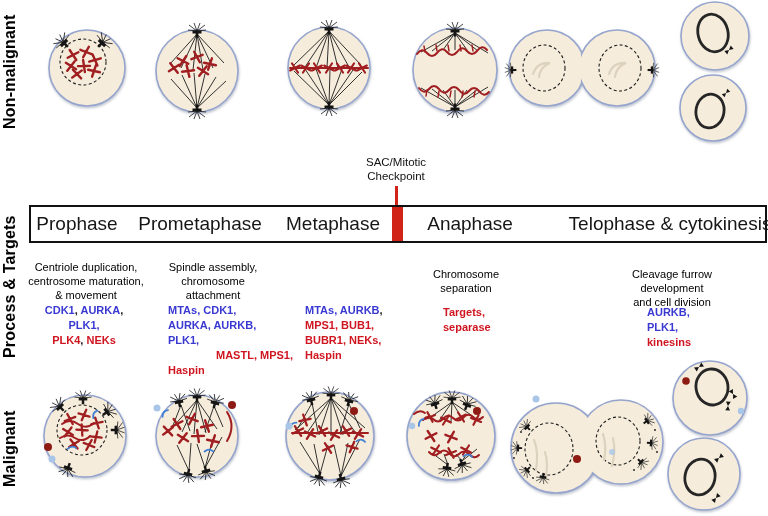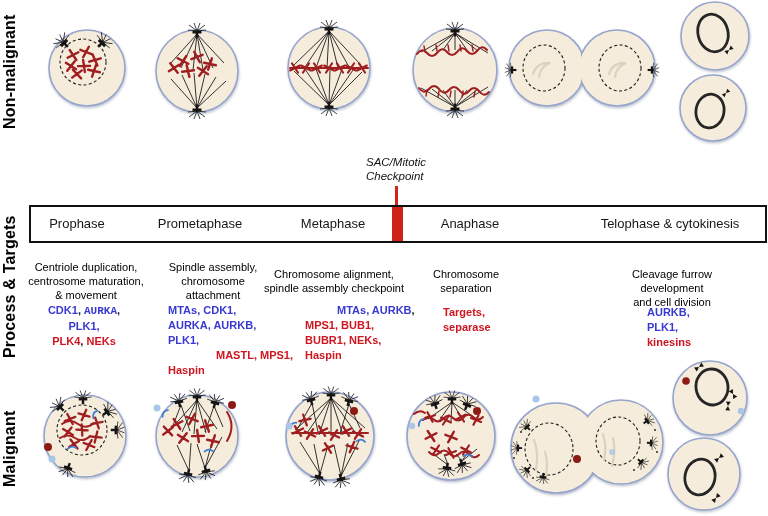--- a/index.html
+++ b/index.html
@@ -3,26 +3,26 @@
 <meta charset="utf-8">
 <style>
   html,body{margin:0;padding:0;background:#fff;}
   .canvas{position:relative;width:768px;height:516px;background:#fff;overflow:hidden;
           font-family:"Liberation Sans", sans-serif;color:#1a1a1a;}
   .vlabel{position:absolute;left:1px;writing-mode:vertical-rl;transform:rotate(180deg);
           font-size:16px;font-weight:bold;text-align:center;letter-spacing:.2px;color:#000;}
   .row-svg{position:absolute;left:0;}
   .phase-bar{position:absolute;left:29px;top:205px;width:734px;height:34px;
              border:2px solid #111;background:#fff;}
-  .phase{position:absolute;top:0;line-height:34px;font-size:13px;color:#161616;
+  .phase{position:absolute;top:0;line-height:34px;font-size:19px;color:#161616;
          transform:translateX(-50%);white-space:nowrap;}
   .sac-block{position:absolute;left:361px;top:0;width:11px;height:34px;background:#cf2417;}
   .sac-stem{position:absolute;left:395px;top:186px;width:3px;height:19px;background:#cf2417;}
   .sac{position:absolute;left:396px;top:155px;transform:translateX(-50%);
-       font-size:11.5px;line-height:1.22;text-align:left;color:#111;white-space:nowrap;font-style:italic;}
+       font-size:11.5px;line-height:1.22;text-align:center;color:#111;white-space:nowrap;}
   .process{position:absolute;font-size:11px;line-height:14px;white-space:pre-line;color:#000;}
   .ta-c{transform:translateX(-50%);text-align:center;}
   .targets{position:absolute;font-size:11px;font-weight:bold;line-height:15px;white-space:nowrap;}
   
   .cell{fill:#f5ecdb;stroke:#96a5cd;stroke-width:1.6;}
   .cfill{fill:#f5ecdb;stroke:none;}
   .nuc{fill:none;stroke:#1f1f1f;stroke-width:1.1;stroke-dasharray:3 2.4;}
   .sp{stroke:#1c1c1c;stroke-width:0.9;fill:none;}
   .chr-line{stroke:#a01d20;stroke-width:2;fill:none;stroke-linecap:round;}
   .chr-tick{stroke:#a01d20;stroke-width:1.5;fill:none;stroke-linecap:round;}
@@ -157,41 +157,39 @@
     <span class="phase" style="left:639px">Telophase &amp; cytokinesis</span>
     <div class="sac-block"></div>
   </div>
 
   <div class="process ta-c" style="left:86px;top:260px">Centriole duplication,
 centrosome maturation,
 &amp; movement</div>
   <div class="process ta-c" style="left:213px;top:260px">Spindle assembly,
 chromosome
 attachment</div>
-  <div class="process ta-c" style="left:334px;top:267px">Chromosome alignment,
-spindle assembly checkpoint</div>
   <div class="process ta-c" style="left:466px;top:267px">Chromosome
 separation</div>
   <div class="process ta-c" style="left:672px;top:267px">Cleavage furrow development
 and cell division</div>
 
   <div class="targets ta-c" style="left:84px;top:303px">
-      <div><span style="color: rgb(57, 57, 210);">CDK1</span><span style="color: rgb(26, 26, 26);">, </span><span style="color: rgb(57, 57, 210); font-family: Liberation Mono, monospace;">AURKA</span><span style="color: rgb(26, 26, 26);">,</span></div>
+      <div><span style="color: rgb(57, 57, 210);">CDK1</span><span style="color: rgb(26, 26, 26);">, </span><span style="color: rgb(57, 57, 210);">AURKA</span><span style="color: rgb(26, 26, 26);">,</span></div>
       <div><span style="color: rgb(57, 57, 210);">PLK1,</span></div>
       <div><span style="color: rgb(207, 21, 32);">PLK4</span><span style="color: rgb(26, 26, 26);">, </span><span style="color: rgb(207, 21, 32);">NEKs</span></div>
     </div>
   <div class="targets" style="left:168px;top:303px">
       <div><span style="color: rgb(57, 57, 210);">MTAs, CDK1,</span></div>
       <div><span style="color: rgb(57, 57, 210);">AURKA, AURKB,</span></div>
       <div><span style="color: rgb(57, 57, 210);">PLK1,</span></div>
       <div><span style="color: rgb(207, 21, 32); padding-left: 48px;">MASTL, MPS1,</span></div>
       <div><span style="color: rgb(207, 21, 32);">Haspin</span></div>
     </div>
   <div class="targets" style="left:305px;top:303px">
-      <div><span style="color: rgb(57, 57, 210); margin-left: 32px;">MTAs, AURKB</span><span style="color: rgb(26, 26, 26);">,</span></div>
+      <div><span style="color: rgb(57, 57, 210);">MTAs, AURKB</span><span style="color: rgb(26, 26, 26);">,</span></div>
       <div><span style="color: rgb(207, 21, 32); margin-top: 14px;">MPS1, BUB1,</span></div>
       <div><span style="color: rgb(207, 21, 32);">BUBR1, NEKs,</span></div>
       <div><span style="color: rgb(207, 21, 32);">Haspin</span></div>
     </div>
   <div class="targets" style="left:443px;top:305px">
       <div><span style="color: rgb(207, 21, 32);">Targets,</span></div>
       <div><span style="color: rgb(207, 21, 32);">separase</span></div>
     </div>
   <div class="targets" style="left:647px;top:305px">
       <div><span style="color: rgb(57, 57, 210);">AURKB,</span></div>

